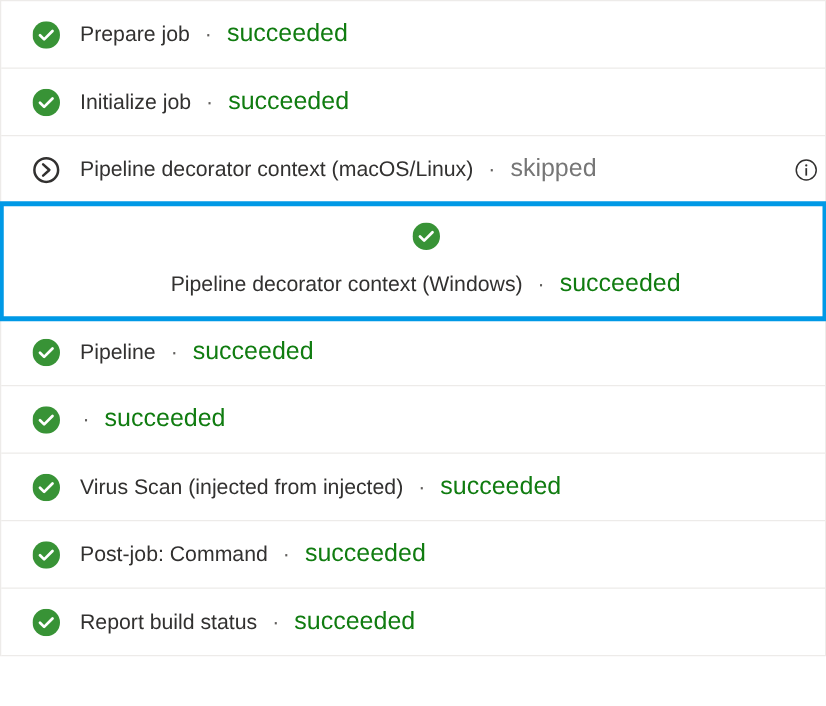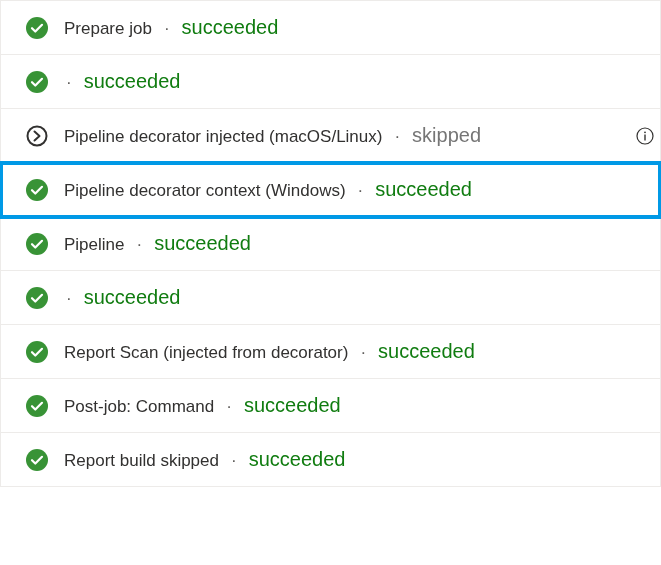--- a/index.html
+++ b/index.html
@@ -25,20 +25,21 @@
       align-items: center;
       padding: 15px 5px 15px 25px;
       border-bottom: 1px solid #edebe9;
       gap: 16px;
       position: relative;
     }
     .step-row.highlighted {
       outline: 4px solid #0099e6;
       outline-offset: -2px;
       z-index: 10;
+      flex-direction: column;
     }
     .step-icon {
       flex: 0 0 auto;
       width: 22px;
       height: 22px;
       display: flex;
       align-items: center;
       justify-content: center;
     }
     .step-label {
@@ -94,33 +95,34 @@
       </span>
     </div>
     <div class="step-row">
       <span class="step-icon">
         <svg width="22" height="22" viewBox="0 0 22 22">
           <circle cx="11" cy="11" r="11" fill="#389336"></circle>
           <path d="M6 11.2 L9.3 14.5 L16 7.8" stroke="#fff" stroke-width="2.2" fill="none" stroke-linecap="round" stroke-linejoin="round"></path>
         </svg>
       </span>
       <span class="content-wrap">
+        <span class="step-label">Initialize job</span>
         <span class="separator">·</span>
         <span class="step-status status-succeeded">succeeded</span>
       </span>
     </div>
     <div class="step-row">
       <span class="step-icon">
         <svg width="22" height="22" viewBox="0 0 22 22">
           <circle cx="11" cy="11" r="9.5" stroke="#323130" stroke-width="2" fill="none"></circle>
           <path d="M8.5 6.5 L13.5 11 L8.5 15.5" stroke="#323130" stroke-width="2" fill="none" stroke-linecap="round" stroke-linejoin="round"></path>
         </svg>
       </span>
       <span class="content-wrap">
-        <span class="step-label">Pipeline decorator injected (macOS/Linux)</span>
+        <span class="step-label">Pipeline decorator context (macOS/Linux)</span>
         <span class="separator">·</span>
         <span class="step-status status-skipped">skipped</span>
       </span>
       <span class="info-icon">
         <svg width="18" height="18" viewBox="0 0 18 18">
           <circle cx="9" cy="9" r="8" stroke="#323130" stroke-width="1.2" fill="none"></circle>
           <circle cx="9" cy="5.3" r="0.9" fill="#323130"></circle>
           <rect x="8.3" y="7.5" width="1.4" height="6" fill="#323130"></rect>
         </svg>
       </span>
@@ -164,21 +166,21 @@
       </span>
     </div>
     <div class="step-row">
       <span class="step-icon">
         <svg width="22" height="22" viewBox="0 0 22 22">
           <circle cx="11" cy="11" r="11" fill="#389336"></circle>
           <path d="M6 11.2 L9.3 14.5 L16 7.8" stroke="#fff" stroke-width="2.2" fill="none" stroke-linecap="round" stroke-linejoin="round"></path>
         </svg>
       </span>
       <span class="content-wrap">
-        <span class="step-label">Report Scan (injected from decorator)</span>
+        <span class="step-label">Virus Scan (injected from injected)</span>
         <span class="separator">·</span>
         <span class="step-status status-succeeded">succeeded</span>
       </span>
     </div>
     <div class="step-row">
       <span class="step-icon">
         <svg width="22" height="22" viewBox="0 0 22 22">
           <circle cx="11" cy="11" r="11" fill="#389336"></circle>
           <path d="M6 11.2 L9.3 14.5 L16 7.8" stroke="#fff" stroke-width="2.2" fill="none" stroke-linecap="round" stroke-linejoin="round"></path>
         </svg>
@@ -190,18 +192,18 @@
       </span>
     </div>
     <div class="step-row">
       <span class="step-icon">
         <svg width="22" height="22" viewBox="0 0 22 22">
           <circle cx="11" cy="11" r="11" fill="#389336"></circle>
           <path d="M6 11.2 L9.3 14.5 L16 7.8" stroke="#fff" stroke-width="2.2" fill="none" stroke-linecap="round" stroke-linejoin="round"></path>
         </svg>
       </span>
       <span class="content-wrap">
-        <span class="step-label">Report build skipped</span>
+        <span class="step-label">Report build status</span>
         <span class="separator">·</span>
         <span class="step-status status-succeeded">succeeded</span>
       </span>
     </div>
   </div>
 
 </body></html>

